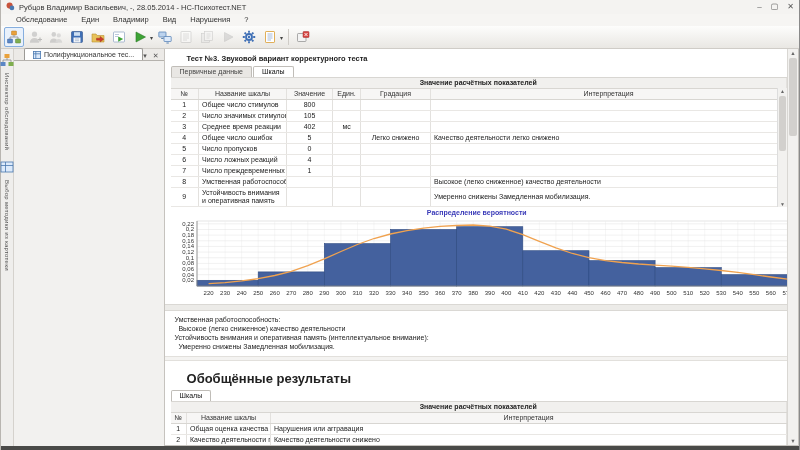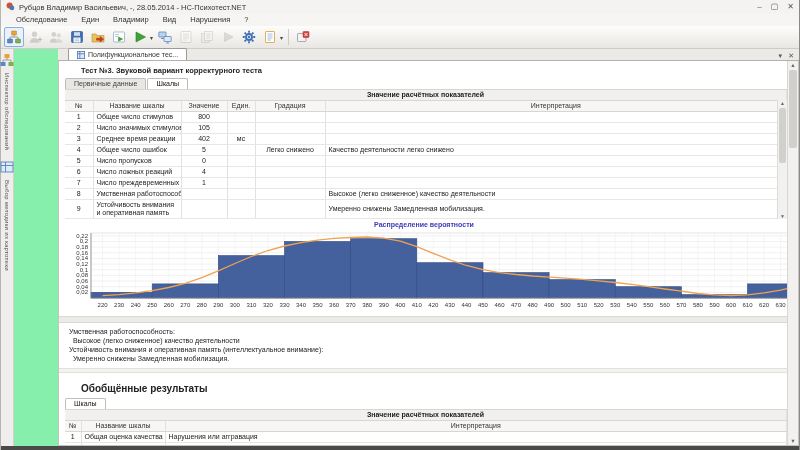--- a/index.html
+++ b/index.html
@@ -29,21 +29,21 @@
   .tb-dd { font-size:6px; color:#444; margin:0 1px 0 -1px; }
   .tb-sep { width:1px; height:16px; background:#cfccc7; margin:0 3px; }
 
   
   .main { flex:1 1 auto; display:flex; min-height:0; }
   .side-strip { width:13px; background:#efeeec; border-right:1px solid #d5d2cd; display:flex; flex-direction:column; gap:6px; padding-top:2px; }
   .side-tab { display:flex; flex-direction:column; align-items:center; gap:2px; padding:2px 0; }
   .side-tab svg { flex:0 0 auto; }
   .side-tab .vlabel { writing-mode:vertical-rl; font-size:6px; color:#555; letter-spacing:.3px; white-space:nowrap; }
 
-  .doc-area { flex:1; display:flex; flex-direction:column; min-width:0; background:#f2f1ef;margin-left:44px; }
+  .doc-area { flex:1; display:flex; min-width:0; background:#f2f1ef; }
   .doc-tabs { height:12px; display:flex; align-items:flex-end; background:#eceae7; border-bottom:1px solid #b5b2ad; padding-left:10px; flex:0 0 auto; }
   .doc-tab { height:12px; display:flex; align-items:center; gap:3px; padding:0 8px;
              background:#fff; border:1px solid #9c9a96; border-bottom:none; border-radius:2px 2px 0 0;
              font-size:7px; color:#333; }
   .doc-tab-controls { margin-left:auto; display:flex; gap:6px; padding-right:5px; font-size:7px; color:#555; align-items:center; }
 
   .doc-content { flex:1; position:relative; background:#fff; border:1px solid #c6c3be; border-top:none; overflow:hidden; padding-right:11px; }
 
   .test-title { padding:5px 0 3px 22px; font-size:7.5px; font-weight:bold; color:#222; }
 
@@ -69,21 +69,21 @@
   
   .chart-block { margin:2px 4px 0 6px; }
   .chart-title { text-align:center; font-size:7px; font-weight:bold; height:9px; }
   .chart-svg { display:block; }
 
   .splitter { height:7px; background:#ecebe8; border-top:1px solid #dad8d4; border-bottom:1px solid #dad8d4; margin-top:2px; }
 
   .interp-block { padding:4px 0 2px 10px; font-size:7px; line-height:9px; color:#222; }
   .interp-block div { white-space:pre; }
 
-  .section-title { padding:6px 0 4px 22px; font-size:10px; font-weight:bold; }
+  .section-title { padding:6px 0 4px 22px; font-size:13px; font-weight:bold; }
   .gap-band { height:5px; background:#f4f3f1; border-top:1px solid #e2e0dc; border-bottom:1px solid #e2e0dc; margin:3px 0 4px 0; }
 
   
   .doc-scroll { position:absolute; top:0; right:0; bottom:0; width:11px; background:#f2f1ef; border-left:1px solid #d9d7d3; font-size:5.5px; color:#666; text-align:center; }
   .doc-scroll .up { position:absolute; top:1px; left:0; right:0; }
   .doc-scroll .dn { position:absolute; bottom:1px; left:0; right:0; }
   .doc-scroll .thumb { position:absolute; top:9px; left:1px; right:1px; height:78px; background:#d2d0cd; border-radius:2px; }
 
   .footer-frame { height:4px; background:#4a4a48; flex:0 0 auto; }
 </style>

